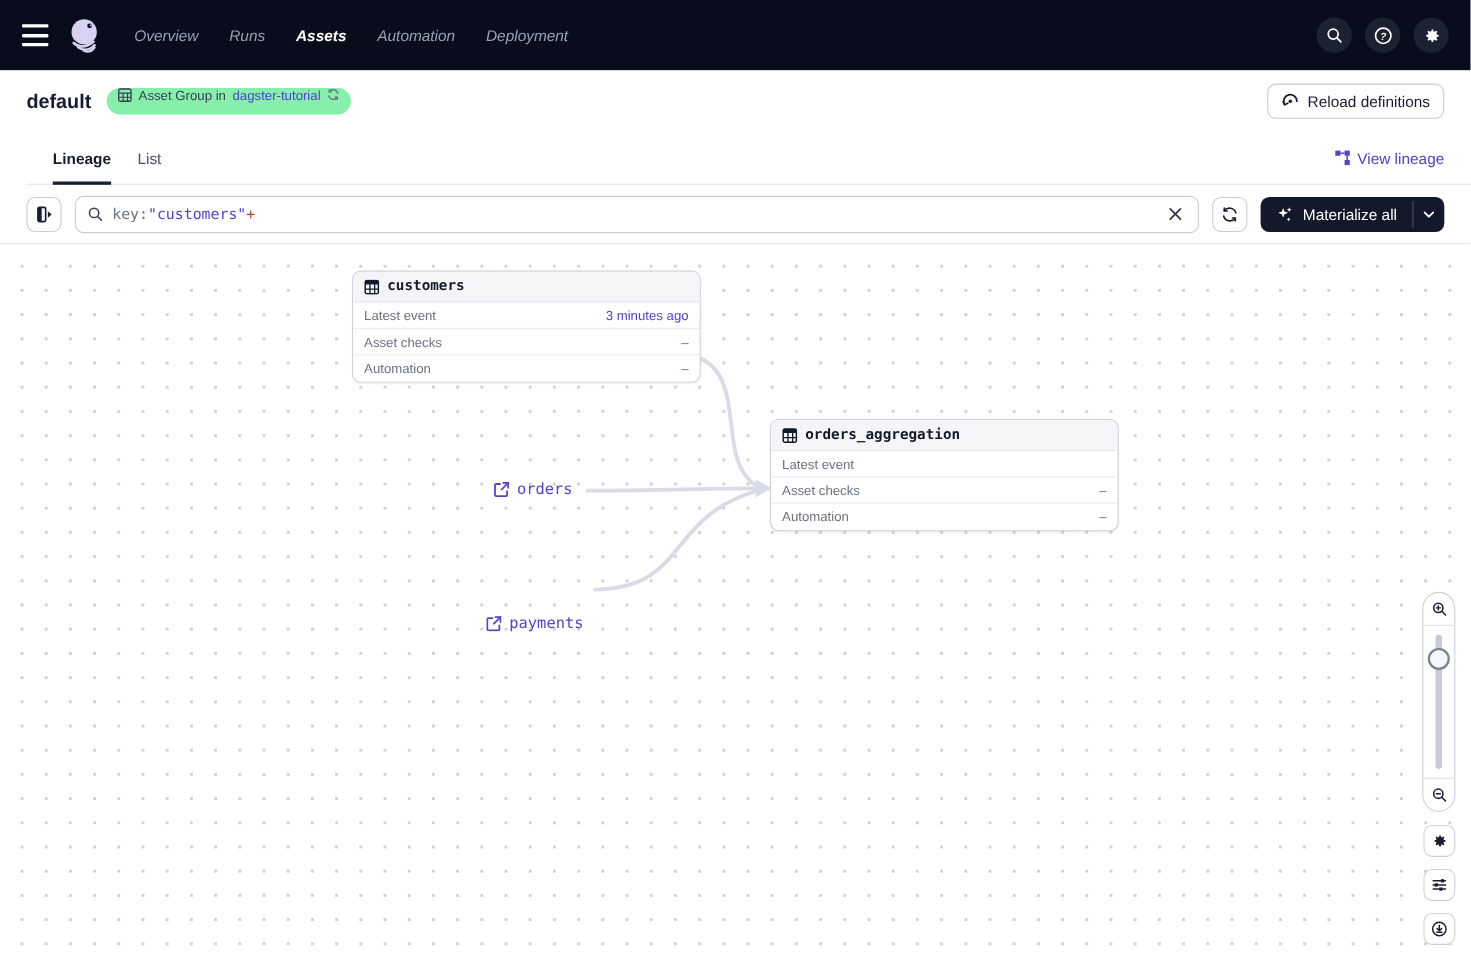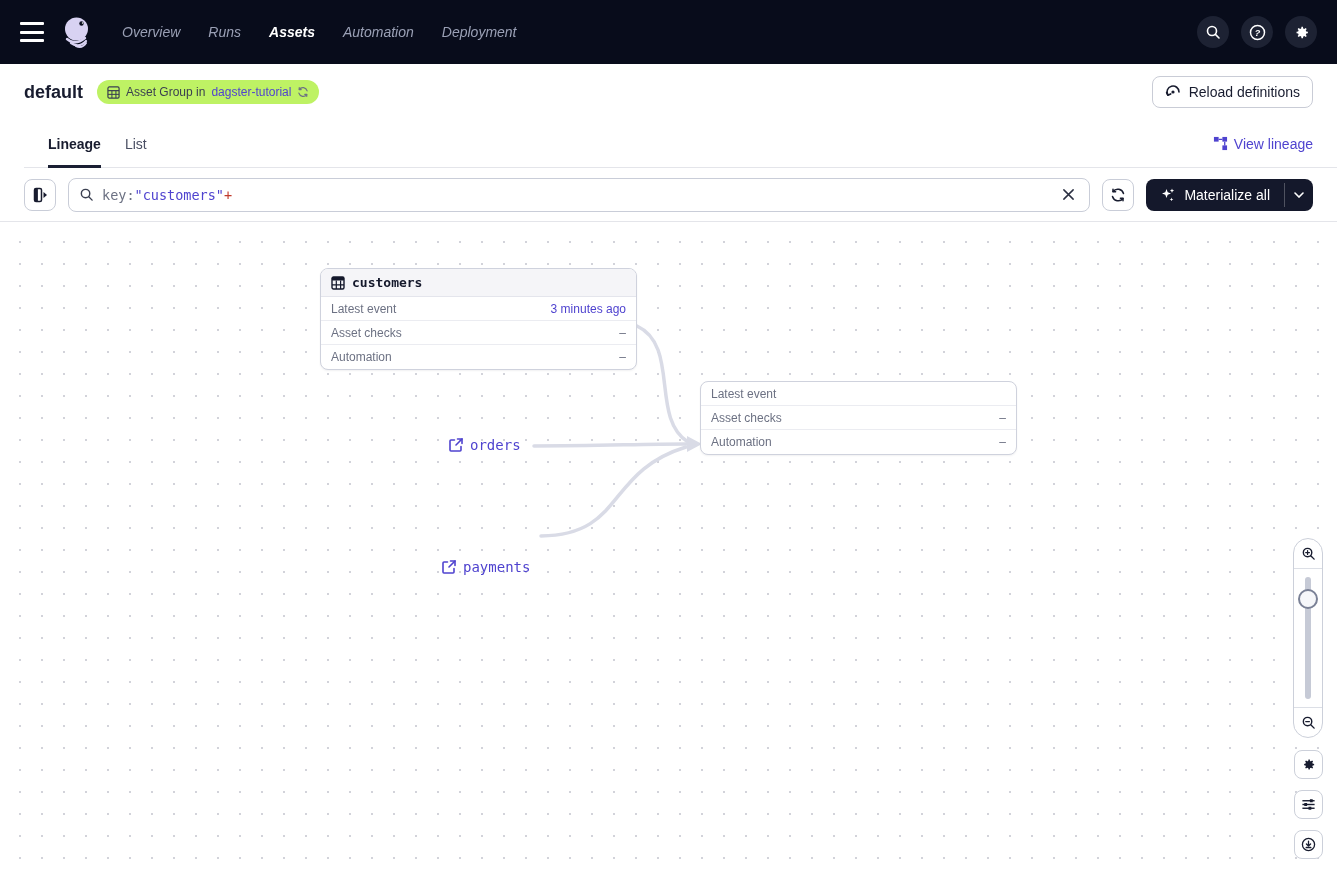--- a/index.html
+++ b/index.html
@@ -15,21 +15,21 @@
   .nav-items { display:flex; align-items:center; gap:28px; }
   .nav-item { color:#9aa0b5; font-size:14px; cursor:pointer; }
   .nav-item.active { color:#fff; font-weight:bold; }
   .nav-spacer { flex:1; }
   .nav-icons { display:flex; align-items:center; gap:12px; }
   .circle-btn { width:32px; height:32px; border-radius:50%; background:#1d2233; display:flex; align-items:center; justify-content:center; cursor:pointer; }
 
   
   .page-header { height:56px; display:flex; align-items:center; padding:0 24px; background:#fff; }
   .page-title { font-size:18px; font-weight:bold; color:#181c2f; margin-right:14px; }
-  .group-tag { display:flex; align-items:center; gap:6px; background:#bef264; border-radius:12px; height:24px; padding:0 10px; font-size:12px; color:#3a3f50; }
+  .group-tag { display:flex; align-items:flex-start; gap:6px; background:#86efac; border-radius:12px; height:24px; padding:0 10px; font-size:12px; color:#3a3f50; }
   .group-tag a { color:#4f43cf; text-decoration:none; cursor:pointer; }
   .header-spacer { flex:1; }
   .reload-btn { display:flex; align-items:center; gap:8px; border:1px solid #c9ccd6; border-radius:8px; background:#fff; height:32px; padding:0 12px; font-size:14px; color:#181c2f; cursor:pointer; }
 
   
   .tabs-row { height:48px; display:flex; align-items:center; padding:0 24px; border-bottom:1px solid #e4e5ea;margin-left:24px; }
   .tab { font-size:14px; margin-right:24px; height:100%; display:flex; align-items:center; position:relative; cursor:pointer; color:#4a4f63; }
   .tab.active { color:#181c2f; font-weight:bold; }
   .tab.active::after { content:""; position:absolute; left:0; right:0; bottom:-1px; height:3px; background:#1a1f33; }
   .tabs-spacer { flex:1; }
@@ -225,21 +225,21 @@
 
 <div class="canvas">
 
   <svg class="edges" width="1337" height="651" viewBox="0 0 1337 651">
     <path d="M 637 104 C 680 124 650 196 688 220" stroke="#d9dbe6" stroke-width="3.5" fill="none" stroke-linecap="round"></path>
     <path d="M 534 224 C 600 224 640 222 686 222" stroke="#d9dbe6" stroke-width="3.5" fill="none" stroke-linecap="round"></path>
     <path d="M 541 314 C 625 313 605 250 686 225" stroke="#d9dbe6" stroke-width="3.5" fill="none" stroke-linecap="round"></path>
     <polygon points="687,214 702,222 687,230" fill="#d9dbe6"></polygon>
   </svg>
 
-  <div class="asset-node" style="left:320px; top:46px;text-align:right;">
+  <div class="asset-node" style="left:320px; top:24px;text-align:right;">
     <div class="asset-head mono">
       <svg width="14" height="14" viewBox="0 0 14 14">
           <rect x="1" y="1" width="12" height="12" rx="1.5" stroke="#14182b" stroke-width="1.4" fill="none"></rect>
           <rect x="1" y="1" width="12" height="3.6" fill="#14182b" rx="1.2"></rect>
           <line x1="5.3" y1="4.5" x2="5.3" y2="13" stroke="#14182b" stroke-width="1.2"></line>
           <line x1="9.6" y1="4.5" x2="9.6" y2="13" stroke="#14182b" stroke-width="1.2"></line>
           <line x1="1" y1="8.8" x2="13" y2="8.8" stroke="#14182b" stroke-width="1.2"></line>
         </svg>
       <span>customers</span>
     </div>
@@ -251,20 +251,30 @@
       <span class="lbl">Asset checks</span>
       <span class="val">–</span>
     </div>
     <div class="asset-row">
       <span class="lbl">Automation</span>
       <span class="val">–</span>
     </div>
   </div>
 
   <div class="asset-node" style="left:700px; top:159px;">
+    <div class="asset-head mono">
+      <svg width="14" height="14" viewBox="0 0 14 14">
+          <rect x="1" y="1" width="12" height="12" rx="1.5" stroke="#14182b" stroke-width="1.4" fill="none"></rect>
+          <rect x="1" y="1" width="12" height="3.6" fill="#14182b" rx="1.2"></rect>
+          <line x1="5.3" y1="4.5" x2="5.3" y2="13" stroke="#14182b" stroke-width="1.2"></line>
+          <line x1="9.6" y1="4.5" x2="9.6" y2="13" stroke="#14182b" stroke-width="1.2"></line>
+          <line x1="1" y1="8.8" x2="13" y2="8.8" stroke="#14182b" stroke-width="1.2"></line>
+        </svg>
+      <span>orders_aggregation</span>
+    </div>
     <div class="asset-row">
       <span class="lbl">Latest event</span>
       <span class="val"></span>
     </div>
     <div class="asset-row">
       <span class="lbl">Asset checks</span>
       <span class="val">–</span>
     </div>
     <div class="asset-row">
       <span class="lbl">Automation</span>

